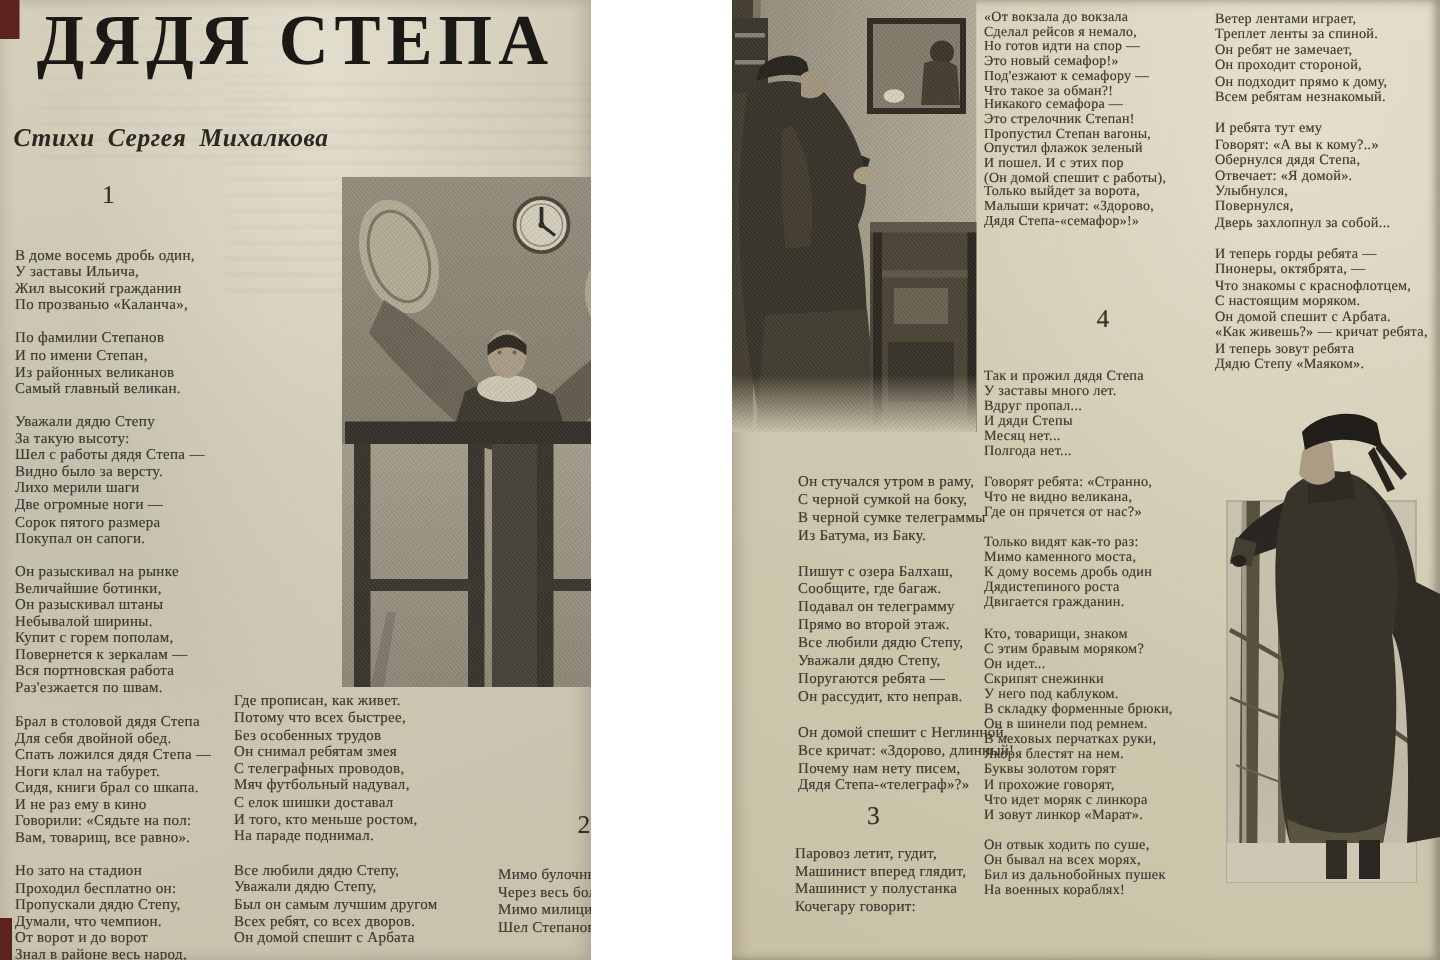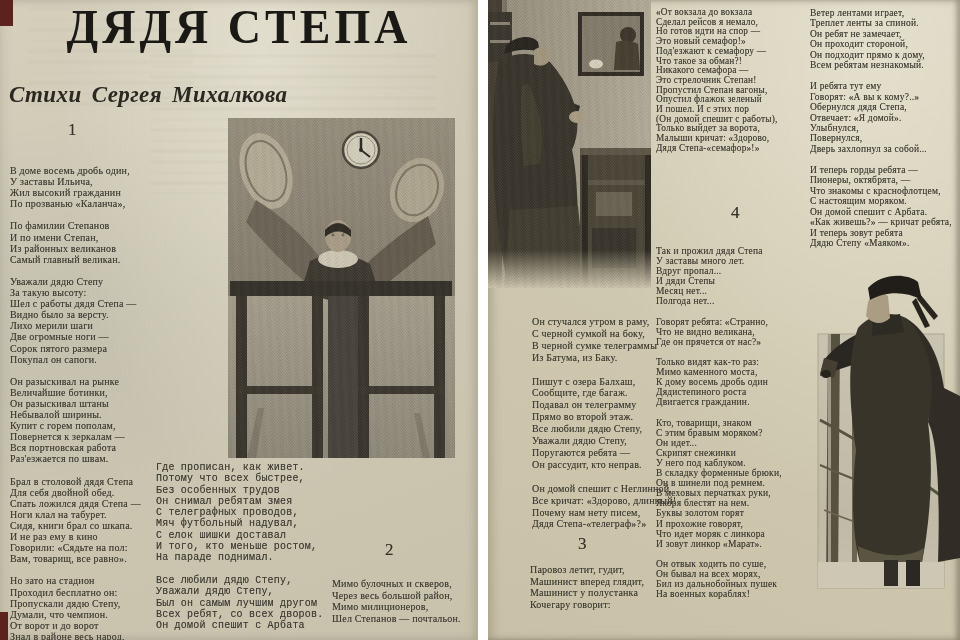--- a/index.html
+++ b/index.html
@@ -1,32 +1,32 @@
 <!DOCTYPE html>
 <html><head>
 <meta charset="utf-8">
 <style>
   html,body{margin:0;padding:0;width:960px;height:640px;overflow:hidden;background:#ffffff;}
   .page{position:absolute;top:0;height:640px;overflow:hidden;}
-  .page-left{left:0;width:478px;
+  .page-left{left:0;width:394px;
     background:
       radial-gradient(ellipse at 55% 8%, rgba(255,253,240,.35), transparent 55%),
       radial-gradient(ellipse at 12% 50%, rgba(150,158,152,.16), transparent 45%),
       linear-gradient(160deg,#d5cfbc 0%,#cdc7b3 45%,#c8c2ad 100%);
     box-shadow:inset 4px 0 8px rgba(90,84,66,.10), inset -5px 0 9px rgba(80,74,58,.18);}
   .page-right{left:488px;width:472px;
     background:
       radial-gradient(ellipse at 80% 10%, rgba(255,252,238,.35), transparent 55%),
       linear-gradient(205deg,#d8d2bd 0%,#cfc8b0 50%,#c9c1a7 100%);
     box-shadow:inset 5px 0 9px rgba(80,74,58,.22), inset -4px 0 5px rgba(60,54,40,.35);}
   .title{position:absolute;left:0;top:2px;width:100%;margin:0;text-align:center;
     font-family:"Liberation Serif",serif;font-weight:700;font-size:46px;line-height:50px;
     letter-spacing:4px;color:#1a1915;transform:scaleY(1.04);}
   .byline{position:absolute;left:9px;top:82px;
-    font-family:"Liberation Serif",serif;font-style:italic;font-weight:700;font-size:23px;
+    font-family:"Liberation Serif",serif;font-style:italic;font-weight:700;font-size:17px;
     letter-spacing:.4px;word-spacing:4px;color:#2a2820;}
   .poem{position:absolute;font-family:"Liberation Serif",serif;font-size:10px;line-height:11.3px;
     color:#3d3b32;white-space:pre;letter-spacing:.2px;text-shadow:0 0 .5px rgba(70,66,54,.55);}
   .secnum{position:absolute;font-family:"Liberation Serif",serif;font-size:17px;color:#33312a;
     text-shadow:0 0 .5px rgba(70,66,54,.5);}
   .photo{position:absolute;}
   .photo svg{display:block;width:100%;height:100%;}
   .photo-grain::after{content:"";position:absolute;inset:0;pointer-events:none;
     background:
       repeating-linear-gradient(48deg, rgba(35,30,20,.05) 0 1px, rgba(235,230,215,.05) 1px 2px),
@@ -136,21 +136,21 @@
       <rect x="84" y="178" width="11" height="162" fill="#38342c"></rect>
       <rect x="130" y="178" width="11" height="162" fill="#38342c"></rect>
       <rect x="206" y="178" width="11" height="162" fill="#38342c"></rect>
       <rect x="8" y="268" width="87" height="8" fill="#3a362e"></rect>
       <rect x="130" y="268" width="87" height="8" fill="#3a362e"></rect>
       <path d="M19,340 L30,290 L36,290 L28,340 Z" fill="#555044" opacity=".3"></path>
       <path d="M195,340 L186,295 L192,295 L202,340 Z" fill="#555044" opacity=".3"></path>
     </svg>
   </div>
 
-  <div class="poem" style="left:156px;top:462px;line-height:11.3px;font-family:Liberation Mono, monospace;">Где прописан, как живет.
+  <div class="poem" style="left:156px;top:462px;line-height:11.3px;">Где прописан, как живет.
 Потому что всех быстрее,
 Без особенных трудов
 Он снимал ребятам змея
 С телеграфных проводов,
 Мяч футбольный надувал,
 С елок шишки доставал
 И того, кто меньше ростом,
 На параде поднимал.
 
 Все любили дядю Степу,

